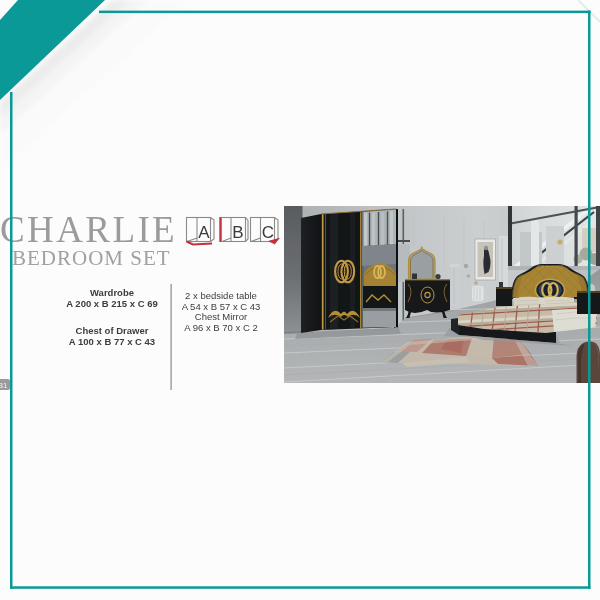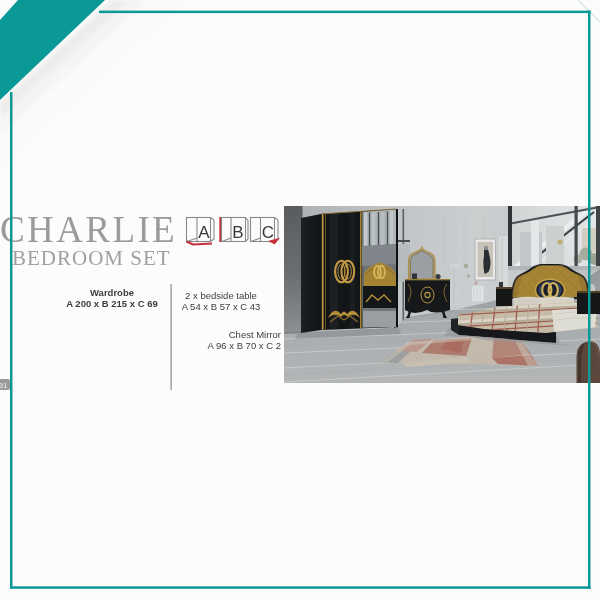--- a/index.html
+++ b/index.html
@@ -36,27 +36,28 @@
       <path d="M11.5,3.5 L11.5,27.5 M25.5,3.5 L29,6 L29,25 L25.5,27.5 M11.5,24 L2,27.5"></path>
       <path d="M20,27.5 L29,25 L25,30" fill="#c5303a" stroke="#c5303a" stroke-width="1.5"></path>
     </g>
     <text x="83" y="24" font-size="17" fill="#3a3a3a" text-anchor="middle" font-family="Liberation Sans">C</text>
   </svg>
 
   <div class="abs" style="left:52px;top:288px;width:120px;text-align:center;font-size:9.5px;font-weight:700;color:#3d3d3d;line-height:10.5px;">
 
     <div>Wardrobe<br>A 200 x B 215 x C 69</div>
 
+    <div style="margin-top:17px;">Chest of Drawer<br>A 100 x B 77 x C 43</div>
 
   </div>
   <div class="abs" style="left:161px;top:291px;width:120px;text-align:center;font-size:9.5px;font-weight:400;color:#3d3d3d;line-height:10.5px;">
 
     <div>2 x bedside table<br>A 54 x B 57 x C 43</div>
 
-    <div style="margin-top:18px;text-align:right;">Chest Mirror<br>A 96 x B 70 x C 2</div>
+    <div style="">Chest Mirror<br>A 96 x B 70 x C 2</div>
   </div>
 
   <svg class="abs" style="left:284px;top:206px;filter:blur(0.35px);" width="316" height="177" viewBox="0 0 316 177">
     <defs>
       <linearGradient id="wallg" x1="0" y1="0" x2="1" y2="0">
         <stop offset="0" stop-color="#afb2b4"></stop>
           <stop offset="0.38" stop-color="#c8cbcd"></stop>
         <stop offset="0.62" stop-color="#d2d4d5"></stop>
           <stop offset="1" stop-color="#c0c3c5"></stop>
       </linearGradient>

